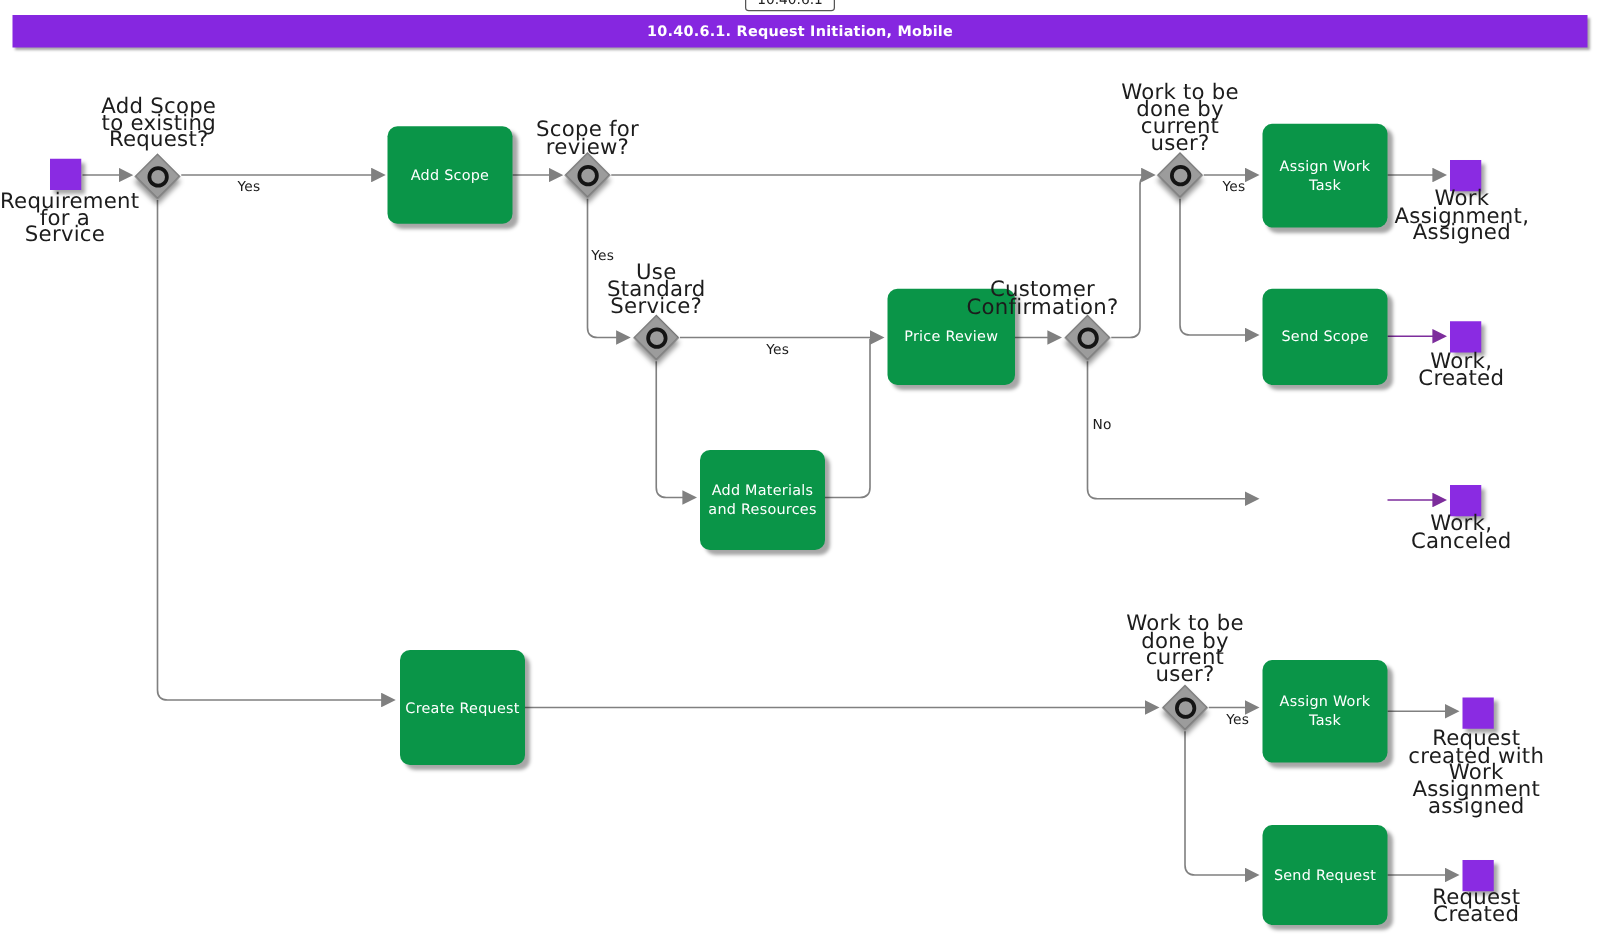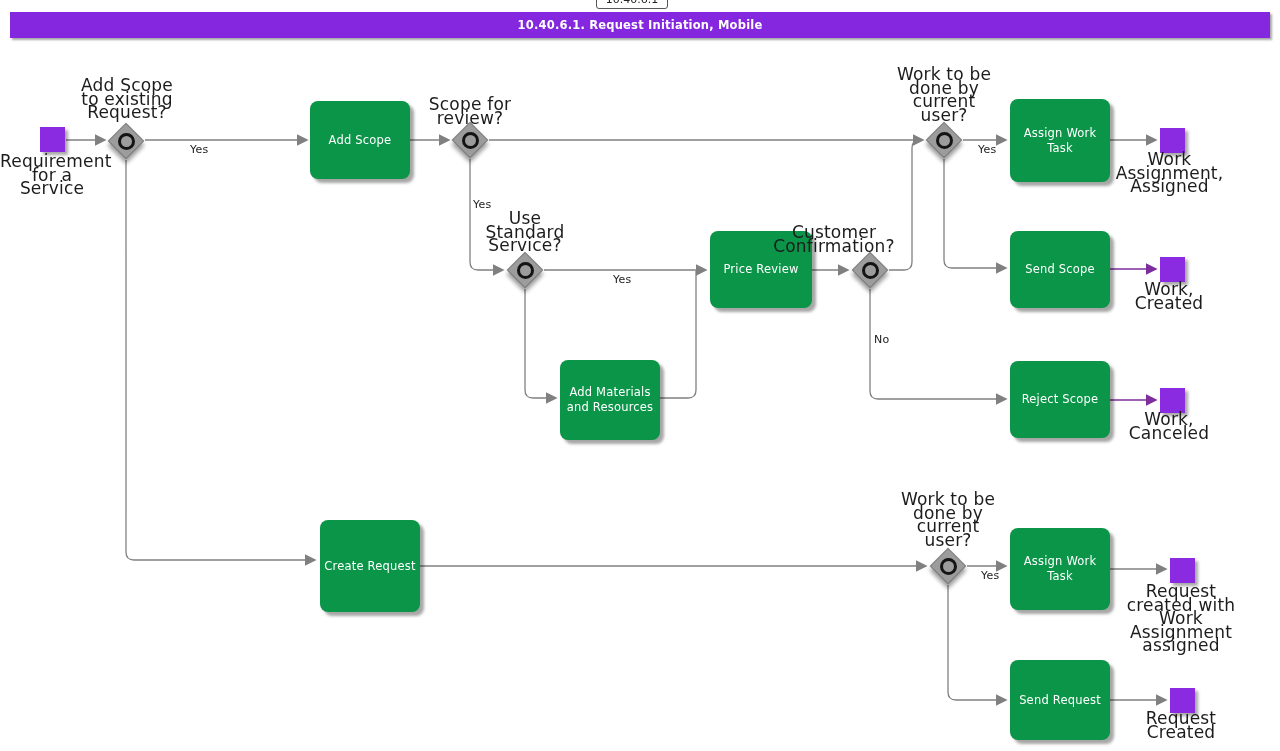--- a/index.html
+++ b/index.html
@@ -121,21 +121,20 @@
     <div class="gw-circle"></div>
   </div>
 
   <div class="task" style="left:310px;top:101px;width:100px;height:78px">Add Scope</div>
   <div class="task" style="left:710px;top:231px;width:102px;height:77px">Price Review</div>
   <div class="task" style="left:560px;top:360px;width:100px;height:80px">Add Materials
 and Resources</div>
   <div class="task" style="left:1010px;top:99px;width:100px;height:83px">Assign Work
 Task</div>
   <div class="task" style="left:1010px;top:231px;width:100px;height:77px">Send Scope</div>
-  <div class="task" style="left:1010px;top:361px;width:100px;height:77px">Reject Scope</div>
   <div class="task" style="left:320px;top:520px;width:100px;height:92px">Create Request</div>
   <div class="task" style="left:1010px;top:528px;width:100px;height:82px">Assign Work
 Task</div>
   <div class="task" style="left:1010px;top:660px;width:100px;height:80px">Send Request</div>
 
   <div class="lbl" style="left:0px;top:155px;width:104px">Requirement
 for a Service</div>
   <div class="lbl" style="left:72px;top:79px;width:110px">Add Scope
 to existing
 Request?</div>

